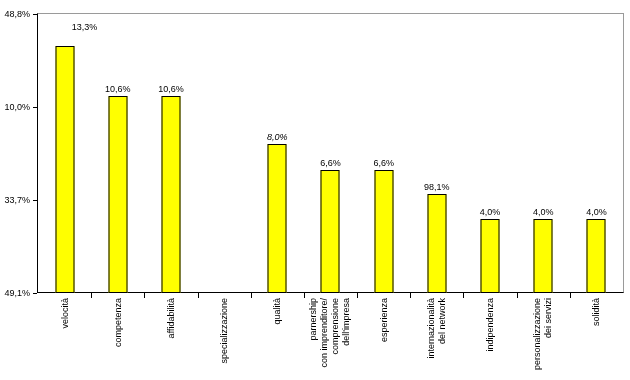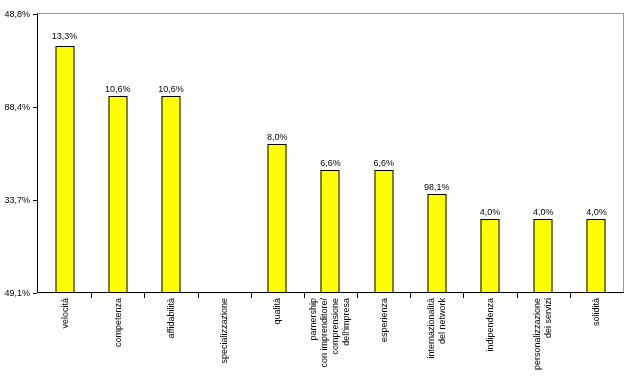--- a/index.html
+++ b/index.html
@@ -136,38 +136,38 @@
 </head>
 <body>
 
 <div id="chart-root">
 
   <div id="plot-area"></div>
 
   <div id="y-axis-labels">
       <div class="y-tick-label" style="top: 293px;">49,1%</div>
       <div class="y-tick-label" style="top: 200px;">33,7%</div>
-      <div class="y-tick-label" style="top: 107px;">88,4%</div>
+      <div class="y-tick-label" style="top: 107px;">10,0%</div>
       <div class="y-tick-label" style="top: 14px;">48,8%</div>
     </div>
 
   <div id="bars-layer">
       <div class="bar-group" style="left: 0px; width: 53.1818px;">
         <div class="bar" style="height: 247.38px;"></div>
-        <div class="bar-value" style="bottom: 252px;">13,3%</div>
+        <div class="bar-value" style="bottom: 261px; margin-left: 20px;">13,3%</div>
       </div>
       <div class="bar-group" style="left: 53.1818px; width: 53.1818px;">
         <div class="bar" style="height: 197.16px;"></div>
         <div class="bar-value" style="bottom: 199.16px;">10,6%</div>
       </div>
       <div class="bar-group" style="left: 106.364px; width: 53.1818px;">
         <div class="bar" style="height: 197.16px;"></div>
         <div class="bar-value" style="bottom: 199.16px;">10,6%</div>
       </div>
-      <div class="bar-group" style="left: 212.727px; width: 53.1818px;">
+      <div class="bar-group" style="left: 212.727px; width: 53.1818px; font-style: italic;">
         <div class="bar" style="height: 148.8px;"></div>
         <div class="bar-value" style="bottom: 150.8px;">8,0%</div>
       </div>
       <div class="bar-group" style="left: 265.909px; width: 53.1818px;">
         <div class="bar" style="height: 122.76px;"></div>
         <div class="bar-value" style="bottom: 124.76px;">6,6%</div>
       </div>
       <div class="bar-group" style="left: 319.091px; width: 53.1818px;">
         <div class="bar" style="height: 122.76px;"></div>
         <div class="bar-value" style="bottom: 124.76px;">6,6%</div>

